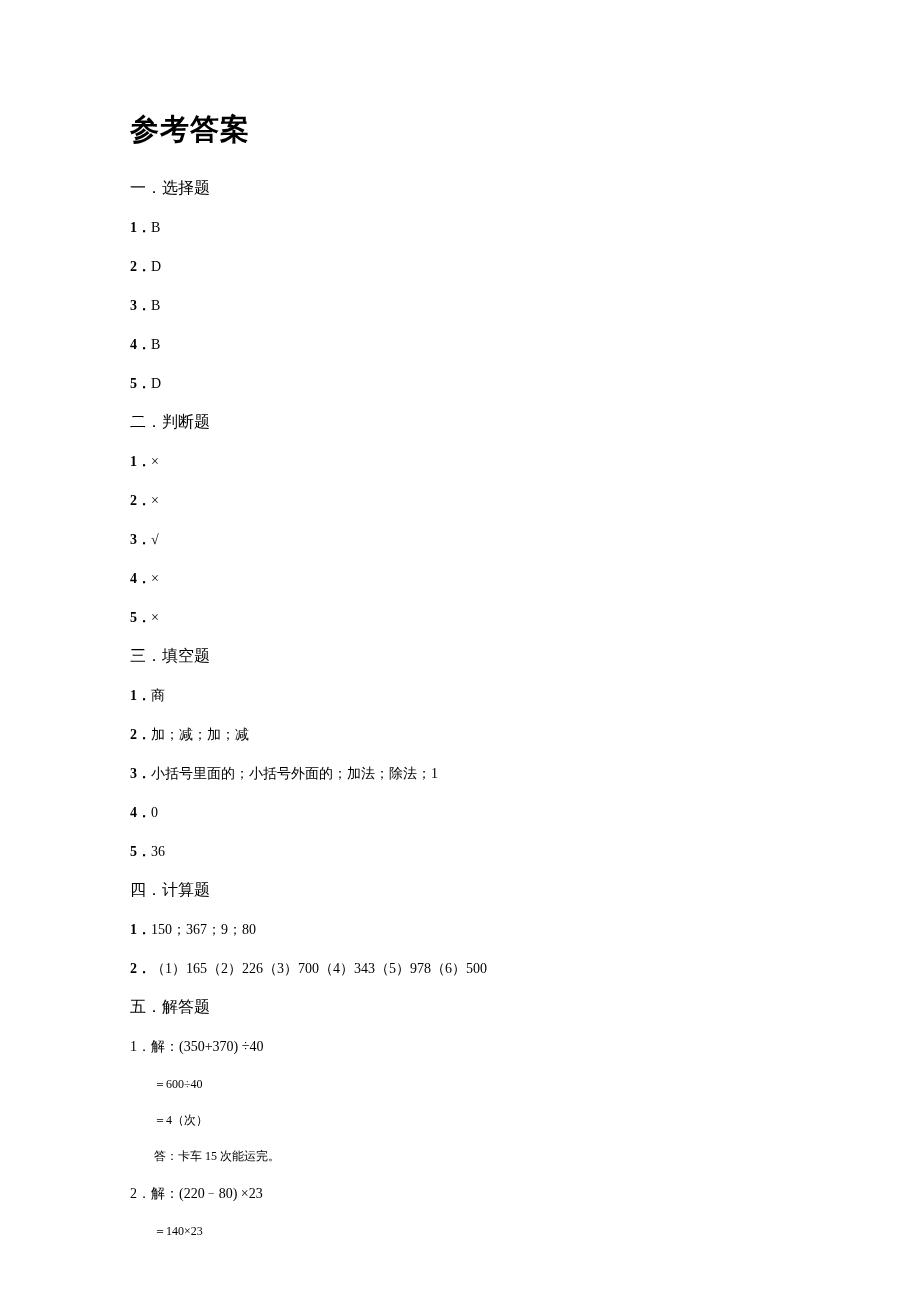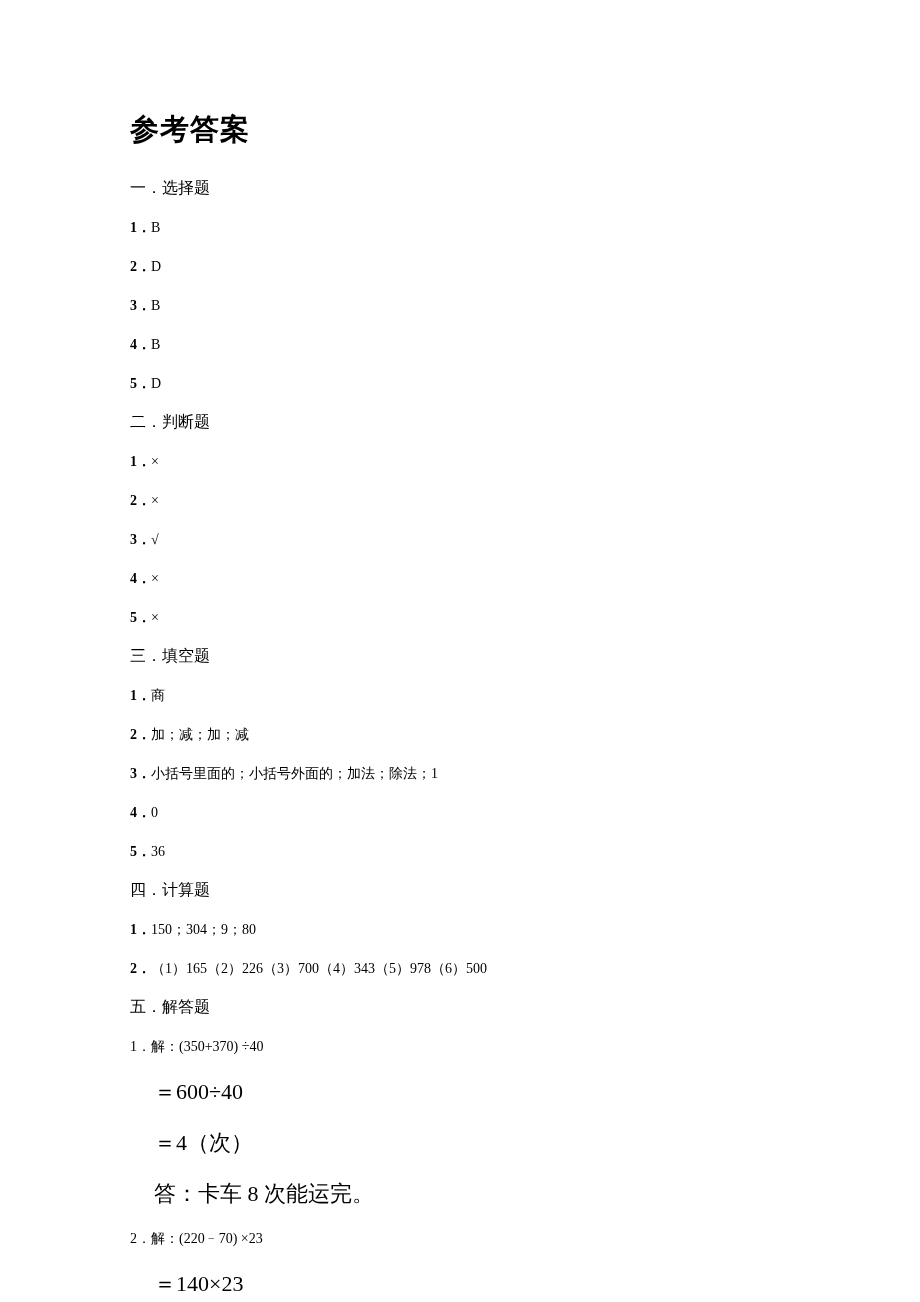--- a/index.html
+++ b/index.html
@@ -43,21 +43,21 @@
     .item-value {
       font-family: "Times New Roman", "SimSun", serif;
     }
     .item-value-cn {
       font-family: "SimSun", "宋体", serif;
     }
     .indent-1 {
       padding-left: 24px;
     }
     .solution-line {
-      font-size: 22px;
+      font-size: 12px;
       margin-bottom: 18px;
       line-height: 1.5;
       font-family: "Times New Roman", "SimSun", serif;
       margin-top: 16px;
     }
   </style>
 </head>
 <body>
 
 <div class="title">参考答案</div>
@@ -108,31 +108,31 @@
 </div>
 <div class="item">
   <span class="item-num">4．</span><span class="item-value">0</span>
 </div>
 <div class="item">
   <span class="item-num">5．</span><span class="item-value">36</span>
 </div>
 
 <div class="section-header">四．计算题</div>
 <div class="item">
-  <span class="item-num">1．</span><span class="item-value">150；304；9；80</span>
+  <span class="item-num">1．</span><span class="item-value">150；367；9；80</span>
 </div>
 <div class="item">
   <span class="item-num">2．</span><span class="item-value">（1）165（2）226（3）700（4）343（5）978（6）500</span>
 </div>
 
 <div class="section-header">五．解答题</div>
 
 <div class="item">
   <span class="item-num-cn">1．</span><span class="item-value-cn">解：(350+370) ÷40</span>
 </div>
 <div class="solution-line indent-1">＝600÷40</div>
 <div class="solution-line indent-1">＝4（次）</div>
-<div class="solution-line indent-1">答：卡车 8 次能运完。</div>
+<div class="solution-line indent-1">答：卡车 15 次能运完。</div>
 
 <div class="item">
-  <span class="item-num-cn">2．</span><span class="item-value-cn">解：(220﹣70) ×23</span>
+  <span class="item-num-cn">2．</span><span class="item-value-cn">解：(220﹣80) ×23</span>
 </div>
 <div class="solution-line indent-1">＝140×23</div>
 
 </body></html>

